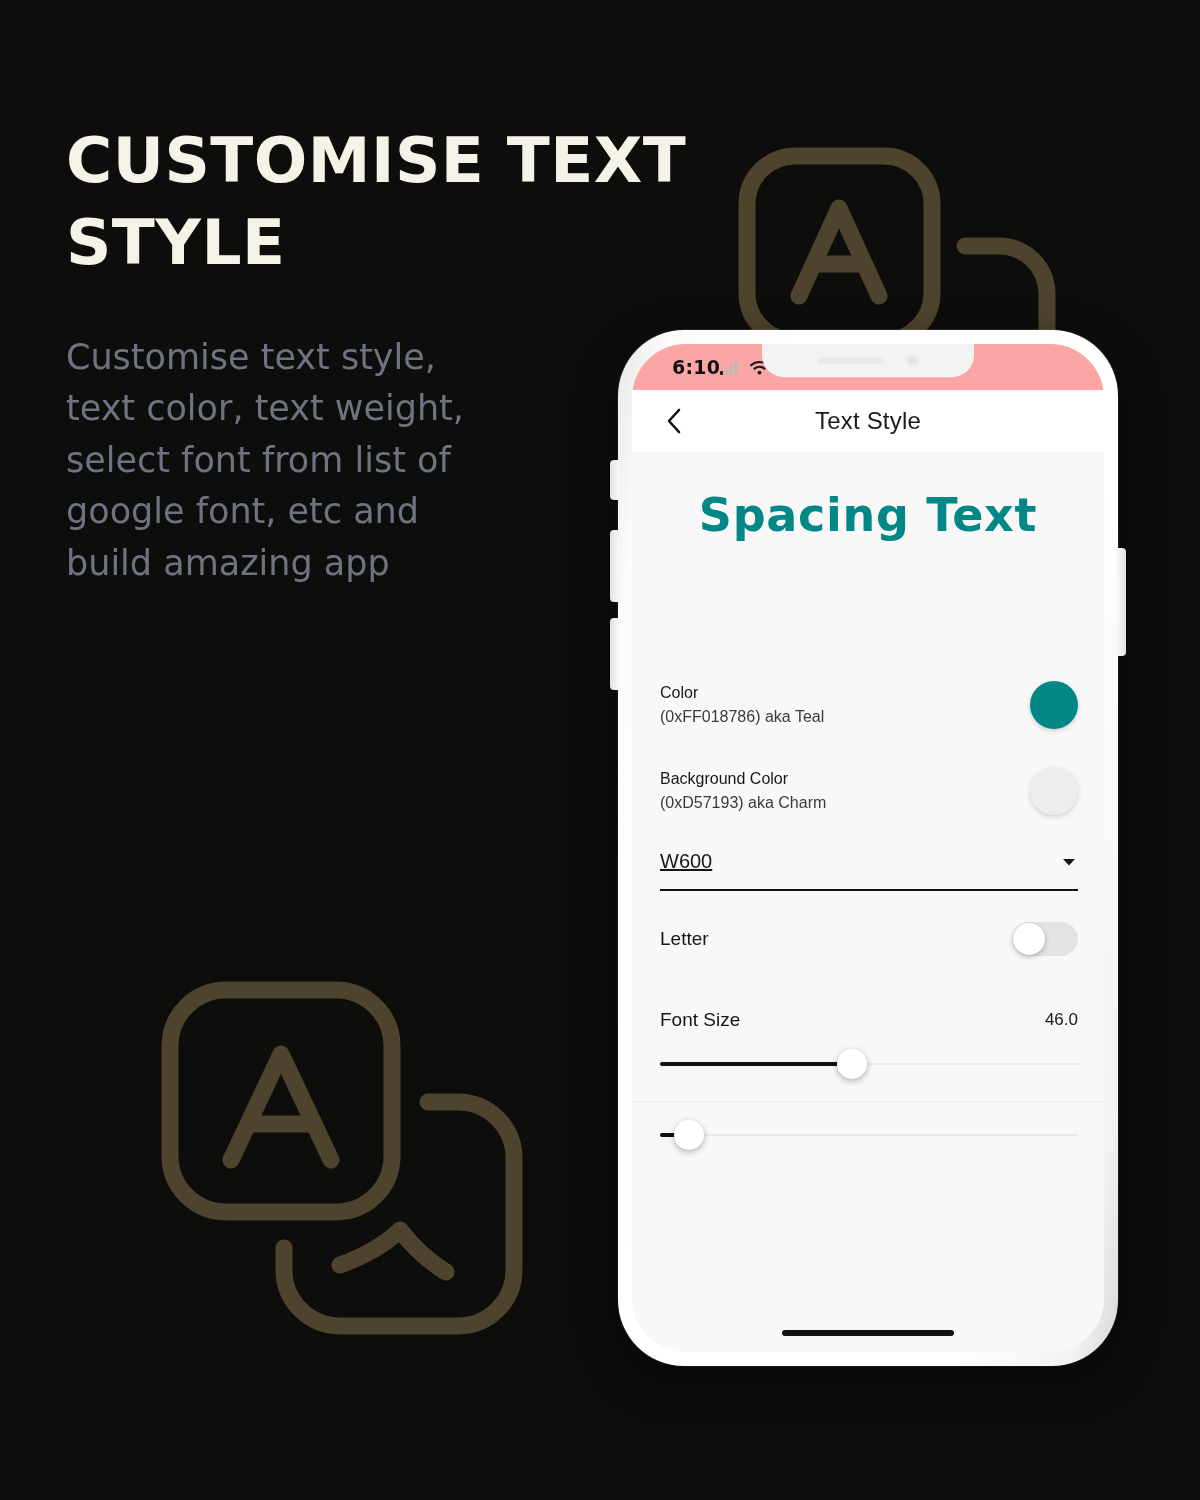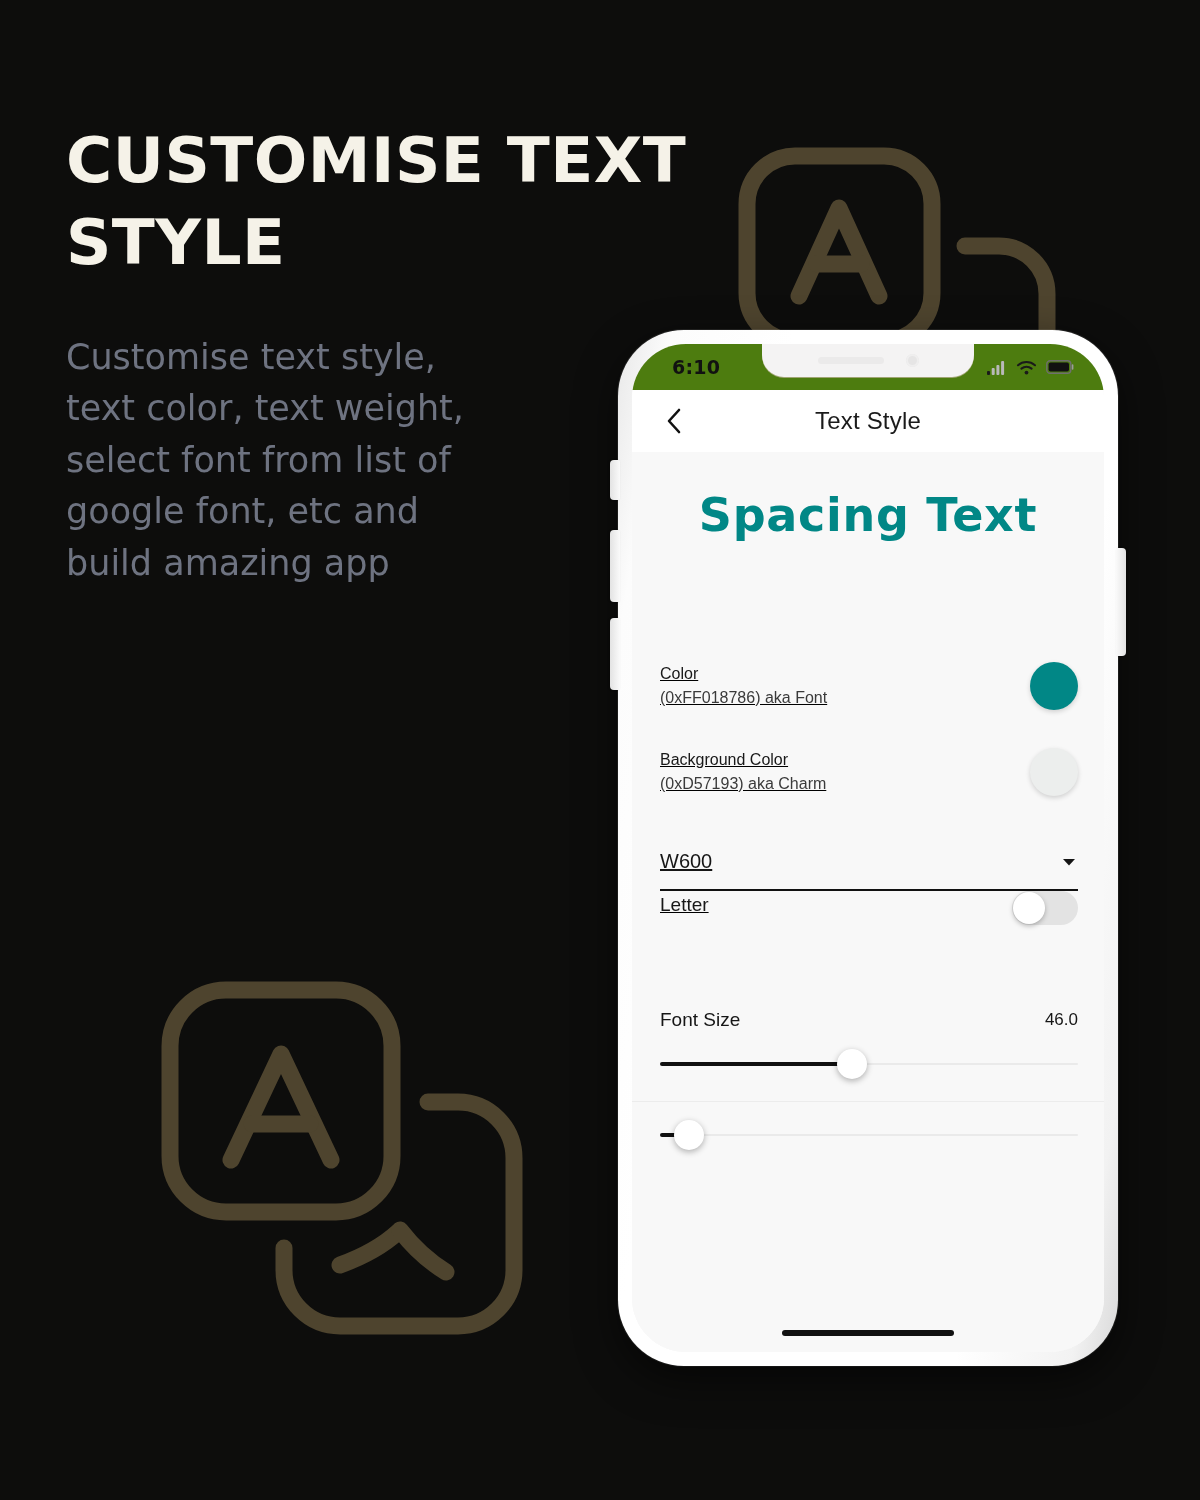--- a/index.html
+++ b/index.html
@@ -65,22 +65,22 @@
   
   .screen{
     position:absolute; left:14px; top:14px; right:14px; bottom:14px;
     background:#f8f8f8;
     border-radius:54px;
     overflow:hidden;
   }
 
   
   .statusbar{
-    position:relative; height:46px; background:#4d7c0f;
-    display:flex; align-items:center; justify-content:space-between;
+    position:relative; height:46px; background:#fca5a5;
+    display:flex; align-items:center; justify-content:flex-start;
     padding:0 30px 0 40px;
   }
   .sb-time{ font-family:"DejaVu Sans", sans-serif; font-size:19px; font-weight:700; color:#111; letter-spacing:.2px; }
   .sb-right{ display:flex; align-items:center; gap:9px; }
   .notch{
     position:absolute; left:50%; transform:translateX(-50%); top:0;
     width:212px; height:33px;
     background:#f4f3f3;
     border-radius:0 0 22px 22px;
     box-shadow:0 1px 0 rgba(230,200,200,.55);
@@ -107,22 +107,22 @@
   .content{ background:#f8f8f8; height:calc(100% - 108px); position:relative; }
 
   .sample-wrap{ height:210px; display:flex; align-items:flex-start; justify-content:center; padding-top:36px; }
   .sample-text{
     font-family:"DejaVu Sans", sans-serif;
     font-size:46px; font-weight:700; color:#018786; letter-spacing:0.7px;
   }
 
   .list{ padding:0 0 0 0; }
   .row{
-    display:flex; align-items:flex-start; justify-content:space-between;
-    padding:0 26px 0 28px; min-height:86px;text-decoration:underline;
+    display:flex; align-items:center; justify-content:space-between;
+    padding:0 26px 0 28px; min-height:86px;
   }
   .row-label{ font-family:"Liberation Sans", sans-serif; font-size:16px; color:#181818; line-height:1.5; }
   .row-sub{ font-family:"Liberation Sans", sans-serif; font-size:16px; color:#3a3a3a; line-height:1.5; }
   .swatch{ width:48px; height:48px; border-radius:50%; box-shadow:0 2px 5px rgba(0,0,0,.16); }
 
   
   .dropdown-wrap{ padding:16px 26px 0 28px; }
   .dropdown{
     display:flex; align-items:center; justify-content:space-between;
     padding-bottom:16px; border-bottom:2px solid #111;
@@ -239,21 +239,21 @@
 
       <div class="sample-wrap">
         <div class="sample-text">Spacing Text</div>
       </div>
 
       <div class="list">
 
         <div class="row">
           <div>
             <div class="row-label">Color</div>
-            <div class="row-sub">(0xFF018786) aka Font</div>
+            <div class="row-sub">(0xFF018786) aka Teal</div>
           </div>
           <div class="swatch" style="background:#018786"></div>
         </div>
 
         <div class="row">
           <div>
             <div class="row-label">Background Color</div>
             <div class="row-sub">(0xD57193) aka Charm</div>
           </div>
           <div class="swatch" style="background:#eceeed"></div>

